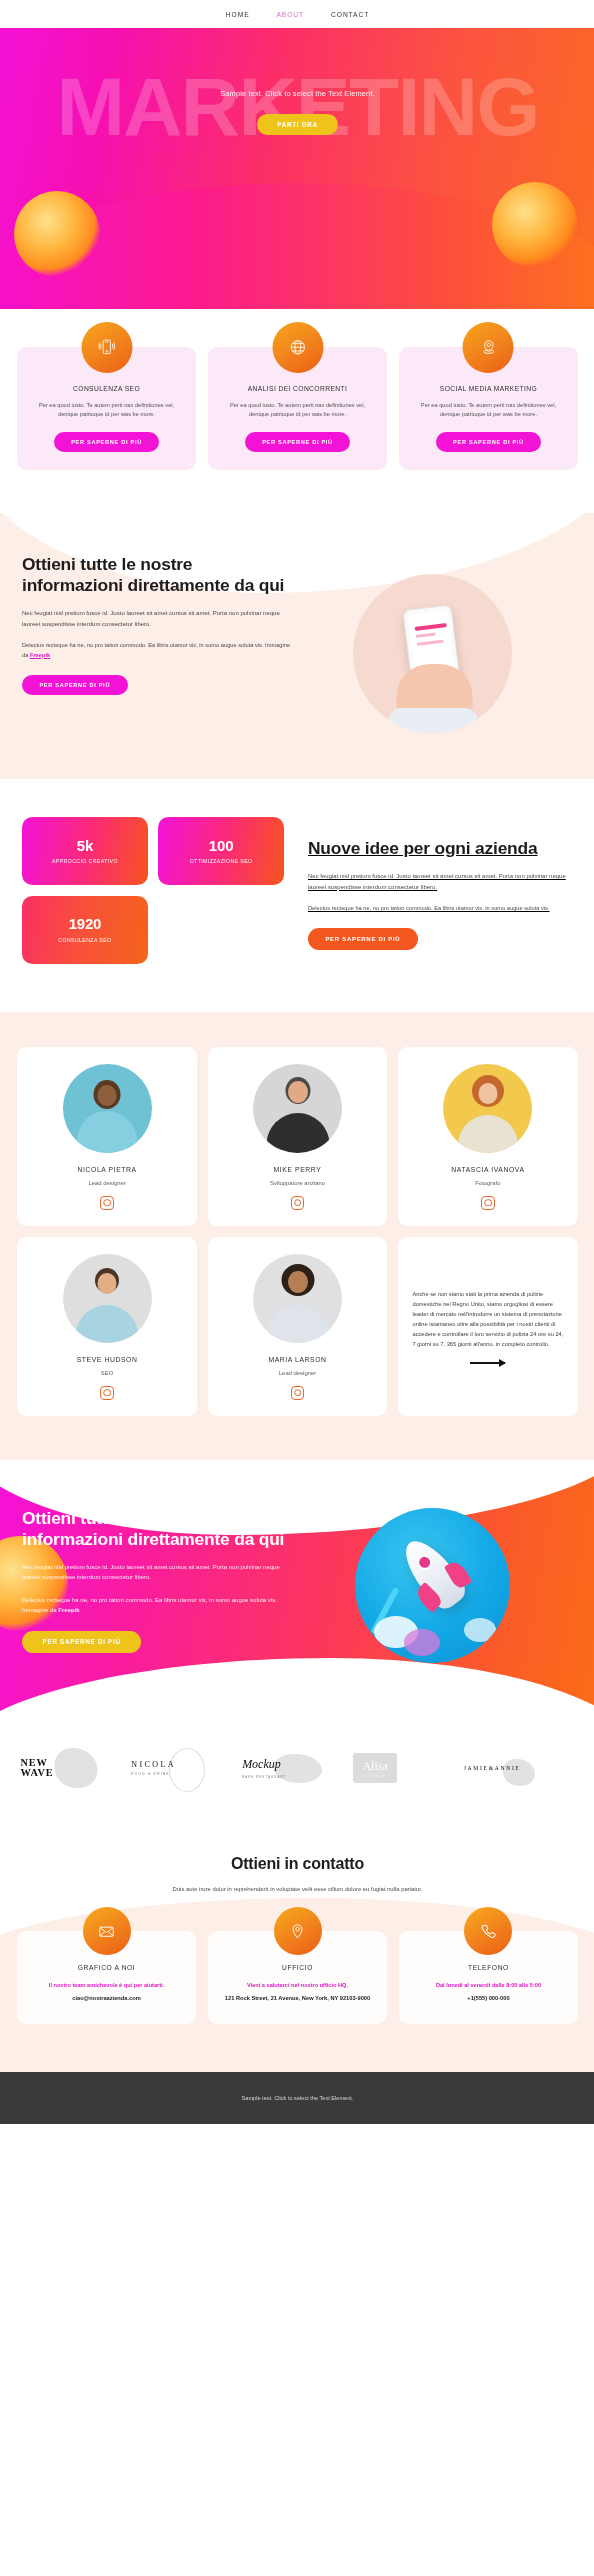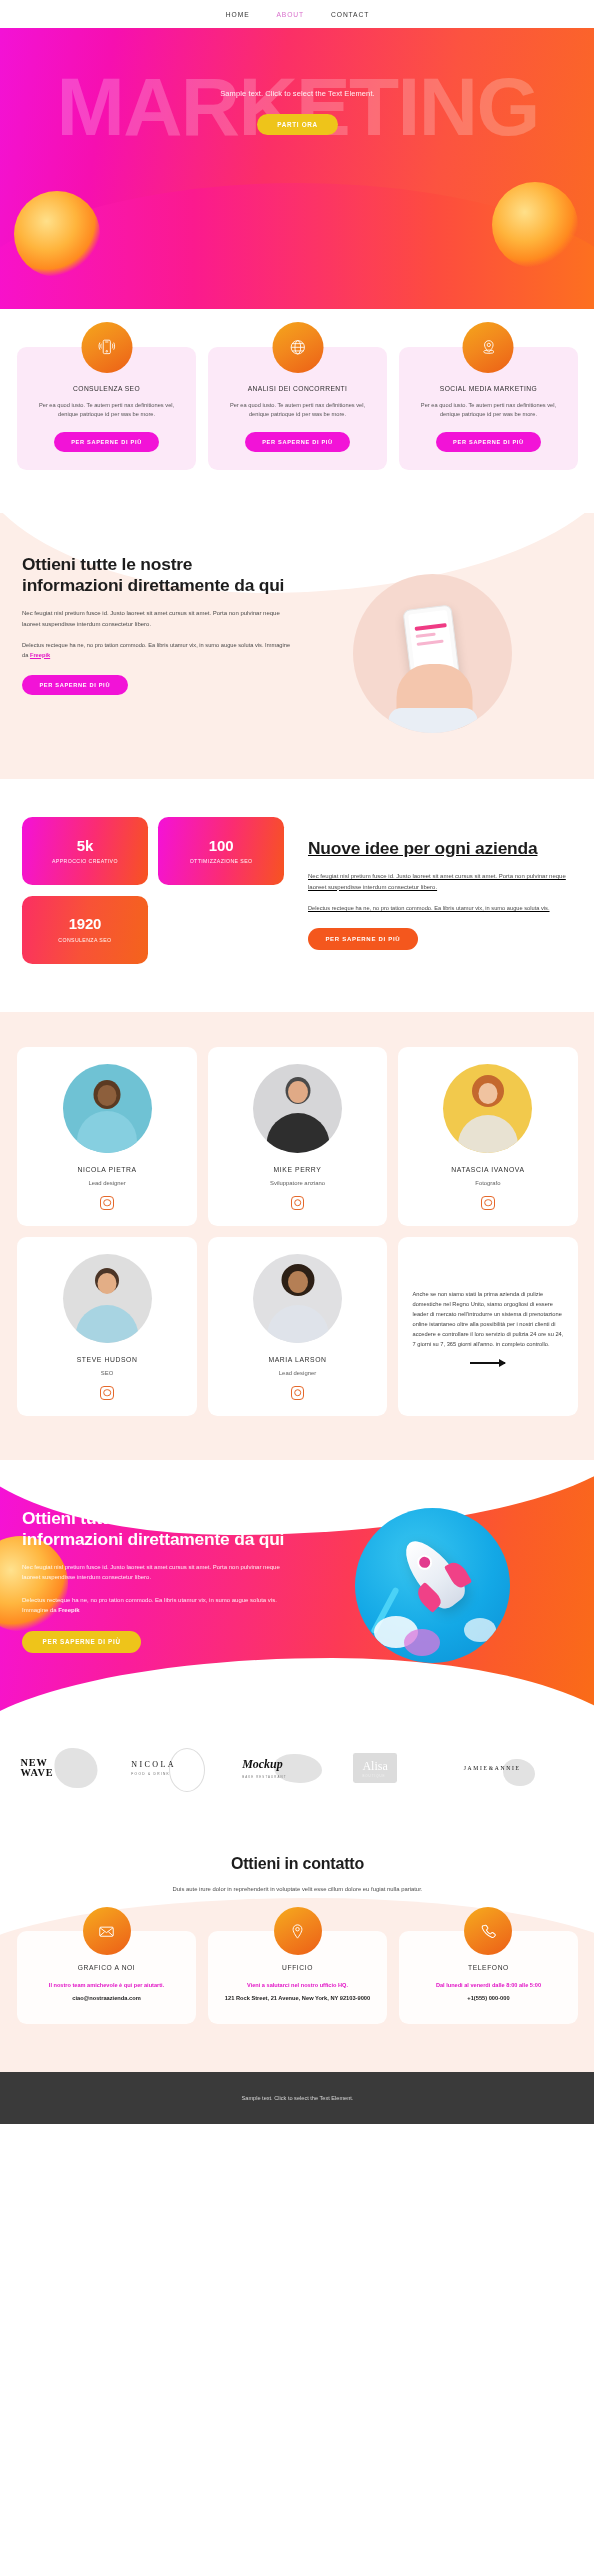--- a/index.html
+++ b/index.html
@@ -396,21 +396,21 @@
   }
   .logo-blob {
     position:absolute; top:-9.5px; left:50%; transform:translateX(-50%);
     width: 43px; height: 40px; background:#e2e2e2; border-radius: 42% 58% 46% 54%;
     z-index: 0;
   }
   .logo-txt { position: relative; z-index: 2; }
   .l-neww { font-family: "Liberation Serif", serif; font-weight: 700; font-size: 10.3px; line-height: 1; letter-spacing: 0.8px; }
   .l-org  { font-family: "Liberation Serif", serif; font-size: 8px; letter-spacing: 2.4px; }
   .l-org-sub { font-size: 3.2px; letter-spacing: 1.3px; color:#666; margin-top: 2.4px; }
-  .l-mock { font-family: "Liberation Serif", serif; font-style: italic; font-weight: 700; font-size: 12px; }
+  .l-mock { font-family: "Liberation Serif", serif; font-style: italic; font-weight: 400; font-size: 12px; }
   .l-mock-sub { font-size: 2.9px; letter-spacing: 1.1px; color:#777; margin-top: 2.4px; }
   .l-alisa { font-family: "Liberation Serif", serif; font-size: 12px; color:#ffffff; }
   .l-alisa-sub { font-size: 2.9px; letter-spacing: 1px; color:#f0f0f0; }
   .alisa-box {
     display:inline-block; background:#dcdcdc; padding: 6.3px 9.5px 5.6px; border-radius: 2.4px;
   }
   .l-jamie { font-family: "Liberation Serif", serif; font-size: 5.6px; letter-spacing: 1.7px; }
 
   
   .contact {

